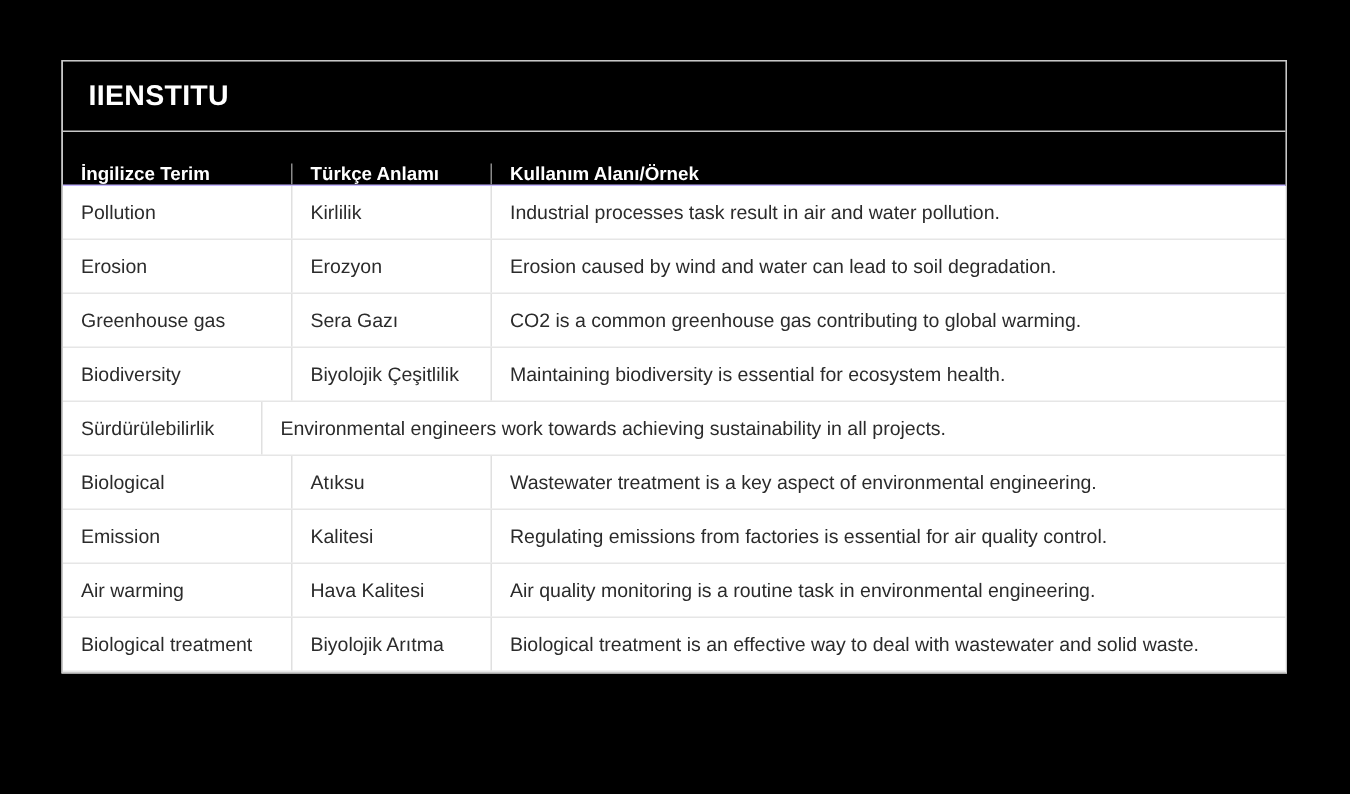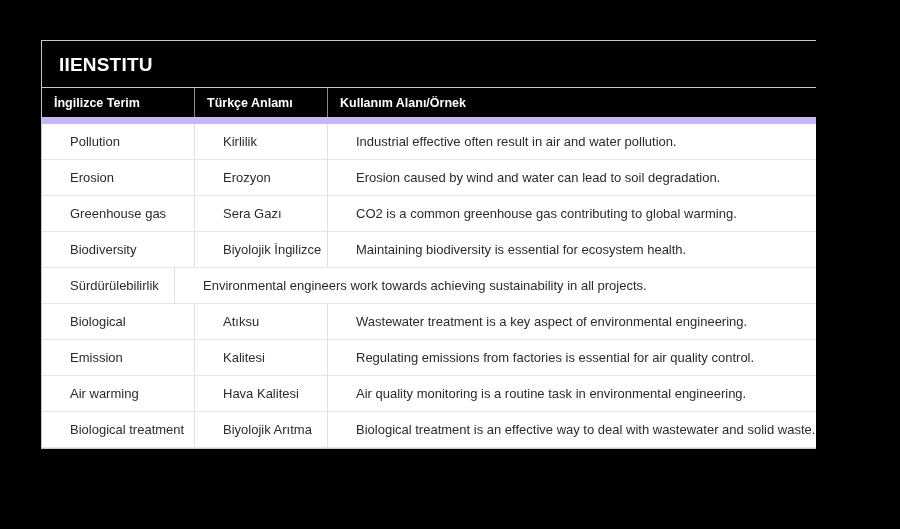--- a/index.html
+++ b/index.html
@@ -9,21 +9,21 @@
   body {
     width: 900px;
     height: 529px;
     background: #000000;
     font-family: "Liberation Sans", sans-serif;
     overflow: hidden;
   }
 
   #canvas {
     position: relative;
-    width: 816px;
+    width: 900px;
     height: 529px;
     background: #000000;
     overflow: hidden;
     text-decoration: underline;
   }
 
   
   #table-card {
     position: absolute;
     left: 41px;
@@ -51,22 +51,23 @@
     letter-spacing: 0.2px;
     line-height: 1;
     white-space: nowrap;
   }
 
   
   .col-header-row {
     display: flex;
     background: #000000;
     height: 36px;
-    border-bottom: 7px solid #c4b5fd;
+    border-bottom: 1px solid #c4b5fd;
     box-sizing: border-box;
+    align-items: flex-end;
   }
   .col-header-cell {
     color: #ffffff;
     font-size: 12.5px;
     font-weight: bold;
     display: flex;
     align-items: center;
     padding-left: 12px;
     box-sizing: border-box;
     white-space: nowrap;
@@ -85,21 +86,21 @@
     box-sizing: border-box;
   }
   .data-row:last-child {
     border-bottom: 1px solid #e6e6e6;
   }
   .data-cell {
     color: #2b2b2b;
     font-size: 13px;
     display: flex;
     align-items: center;
-    padding-left: 28px;
+    padding-left: 12px;
     box-sizing: border-box;
     white-space: nowrap;
     overflow: hidden;
   }
   .data-cell.c0 { width: 153px; border-right: 1px solid #e0e0e0; }
   .data-cell.c1 { width: 133px; border-right: 1px solid #e0e0e0; text-align: right; }
   .data-cell.c2 { flex: 1 1 auto; }
 </style>
 </head>
 <body>
@@ -115,35 +116,35 @@
     <div class="col-header-row">
       <div class="col-header-cell c0">İngilizce Terim</div>
       <div class="col-header-cell c1">Türkçe Anlamı</div>
       <div class="col-header-cell c2">Kullanım Alanı/Örnek</div>
     </div>
 
     <div id="rows-container">
         <div class="data-row">
           <div class="data-cell c0">Pollution</div>
           <div class="data-cell c1">Kirlilik</div>
-          <div class="data-cell c2">Industrial effective often result in air and water pollution.</div>
+          <div class="data-cell c2">Industrial processes task result in air and water pollution.</div>
         </div>
         <div class="data-row">
           <div class="data-cell c0">Erosion</div>
           <div class="data-cell c1">Erozyon</div>
           <div class="data-cell c2">Erosion caused by wind and water can lead to soil degradation.</div>
         </div>
         <div class="data-row">
           <div class="data-cell c0">Greenhouse gas</div>
           <div class="data-cell c1">Sera Gazı</div>
           <div class="data-cell c2">CO2 is a common greenhouse gas contributing to global warming.</div>
         </div>
         <div class="data-row">
           <div class="data-cell c0">Biodiversity</div>
-          <div class="data-cell c1">Biyolojik İngilizce</div>
+          <div class="data-cell c1">Biyolojik Çeşitlilik</div>
           <div class="data-cell c2">Maintaining biodiversity is essential for ecosystem health.</div>
         </div>
         <div class="data-row">
           <div class="data-cell c1">Sürdürülebilirlik</div>
           <div class="data-cell c2">Environmental engineers work towards achieving sustainability in all projects.</div>
         </div>
         <div class="data-row">
           <div class="data-cell c0">Biological</div>
           <div class="data-cell c1">Atıksu</div>
           <div class="data-cell c2">Wastewater treatment is a key aspect of environmental engineering.</div>

